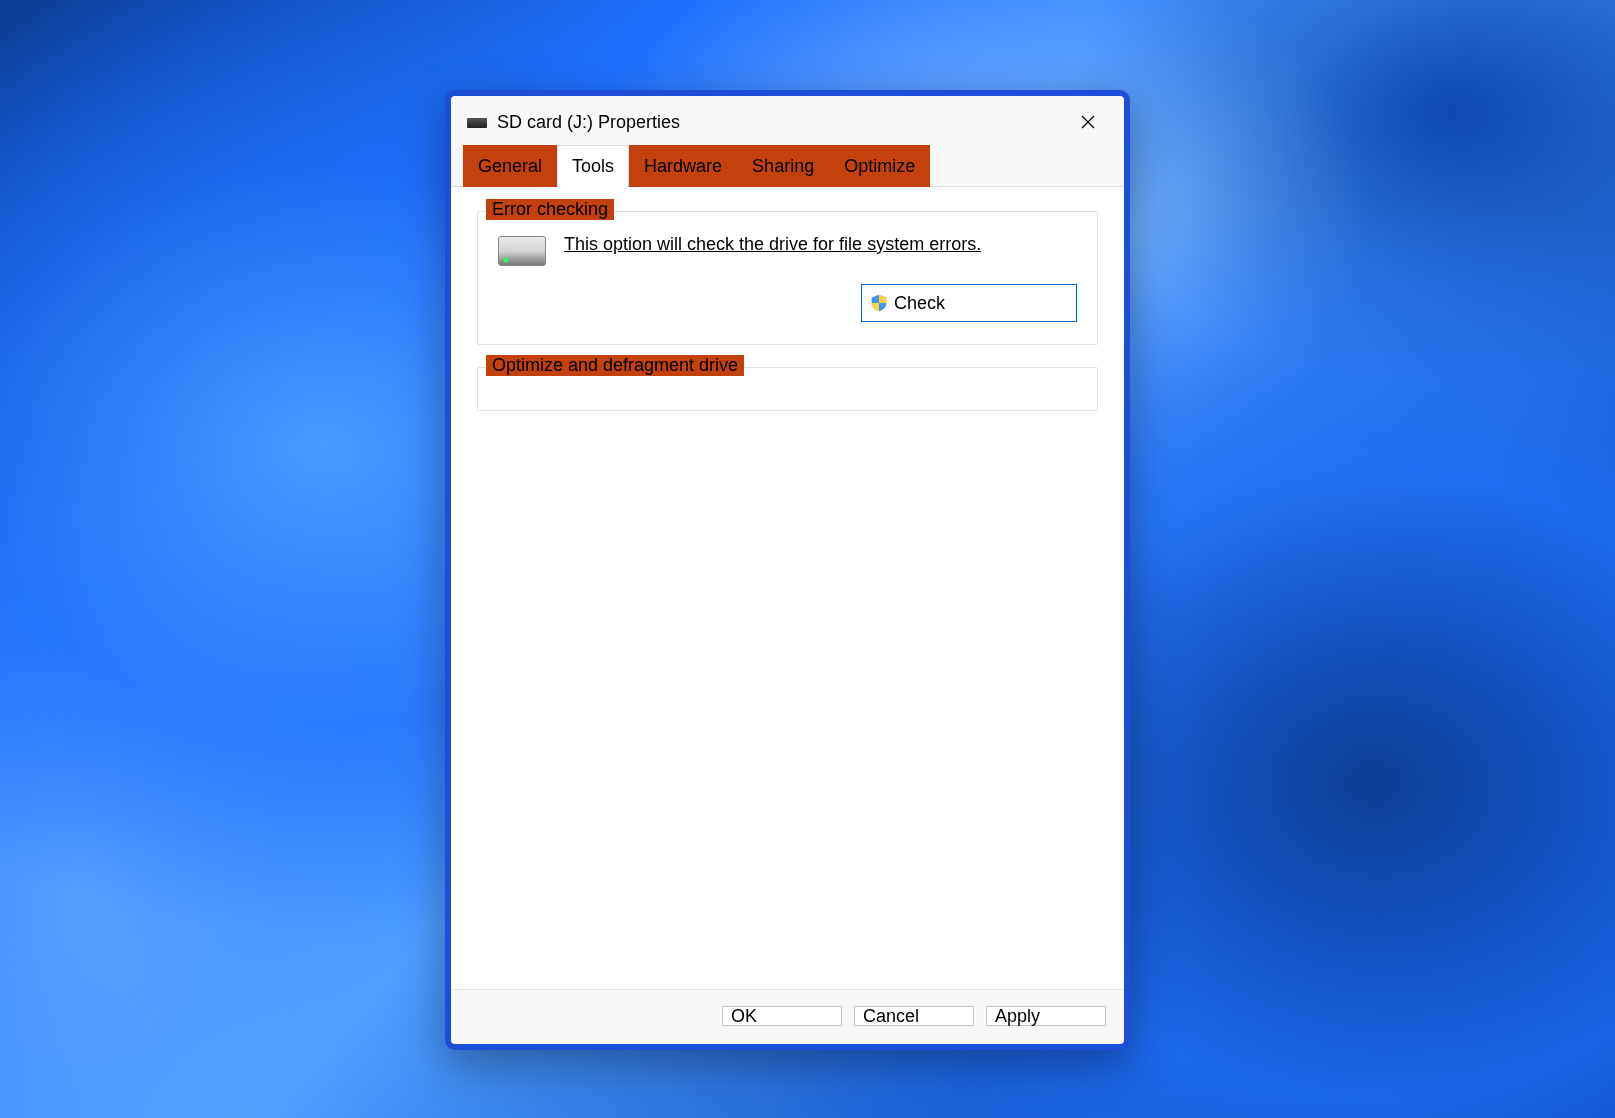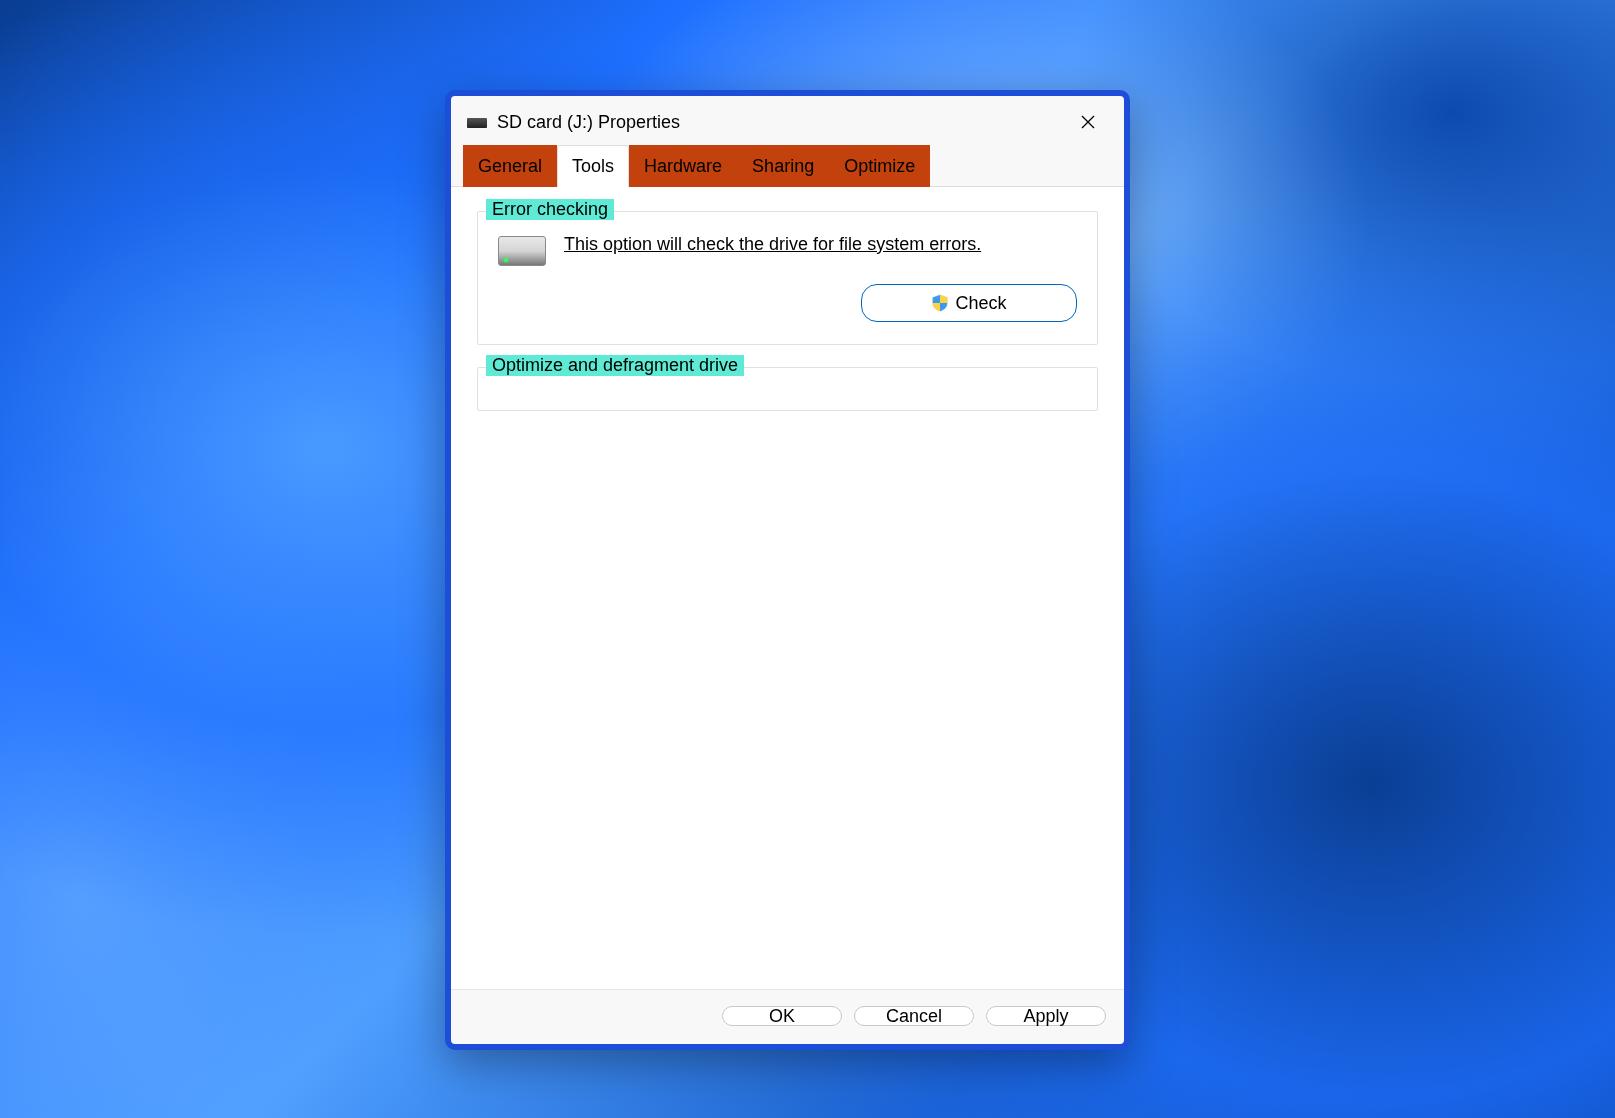--- a/index.html
+++ b/index.html
@@ -96,21 +96,21 @@
       border: 1px solid #e0e0e0;
       border-radius: 2px;
       padding: 20px 20px 22px 20px;
       margin-bottom: 22px;
       position: relative;
     }
     .groupbox-title {
       position: absolute;
       top: -13px;
       left: 8px;
-      background: #5eead4;
+      background: #c2410c;
       padding: 0 6px;
       font-size: 18px;
       color: #000;
     }
     .group-row {
       display: flex;
       align-items: flex-start;
       gap: 18px;
     }
     .drive-icon {
@@ -153,27 +153,27 @@
     .group-btn-row {
       display: flex;
       justify-content: flex-end;
       margin-top: 18px;
     }
     .winbtn {
       min-width: 216px;
       height: 38px;
       background: #fff;
       border: 1px solid #c8c8c8;
-      border-radius: 16px;
+      border-radius: 0;
       font-size: 18px;
       color: #000;
       cursor: pointer;
       display: inline-flex;
       align-items: center;
-      justify-content: center;
+      justify-content: flex-start;
       gap: 6px;
       padding: 0 8px;
     }
     .winbtn.primary {
       border: 1.5px solid #0067c0;
     }
     .shield-icon { width: 18px; height: 18px; }
     .footer {
       display: flex;
       justify-content: flex-end;

